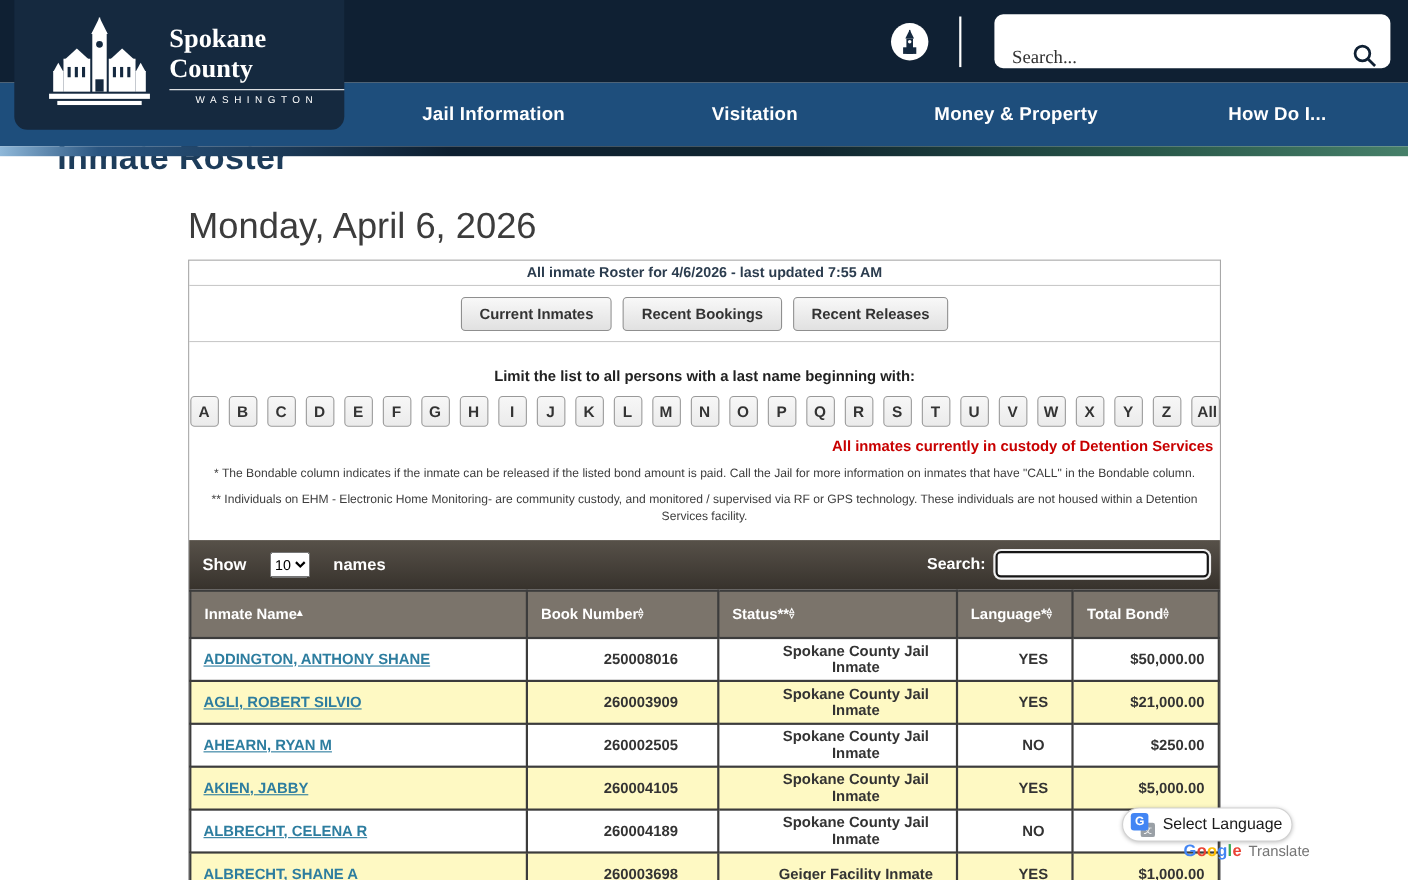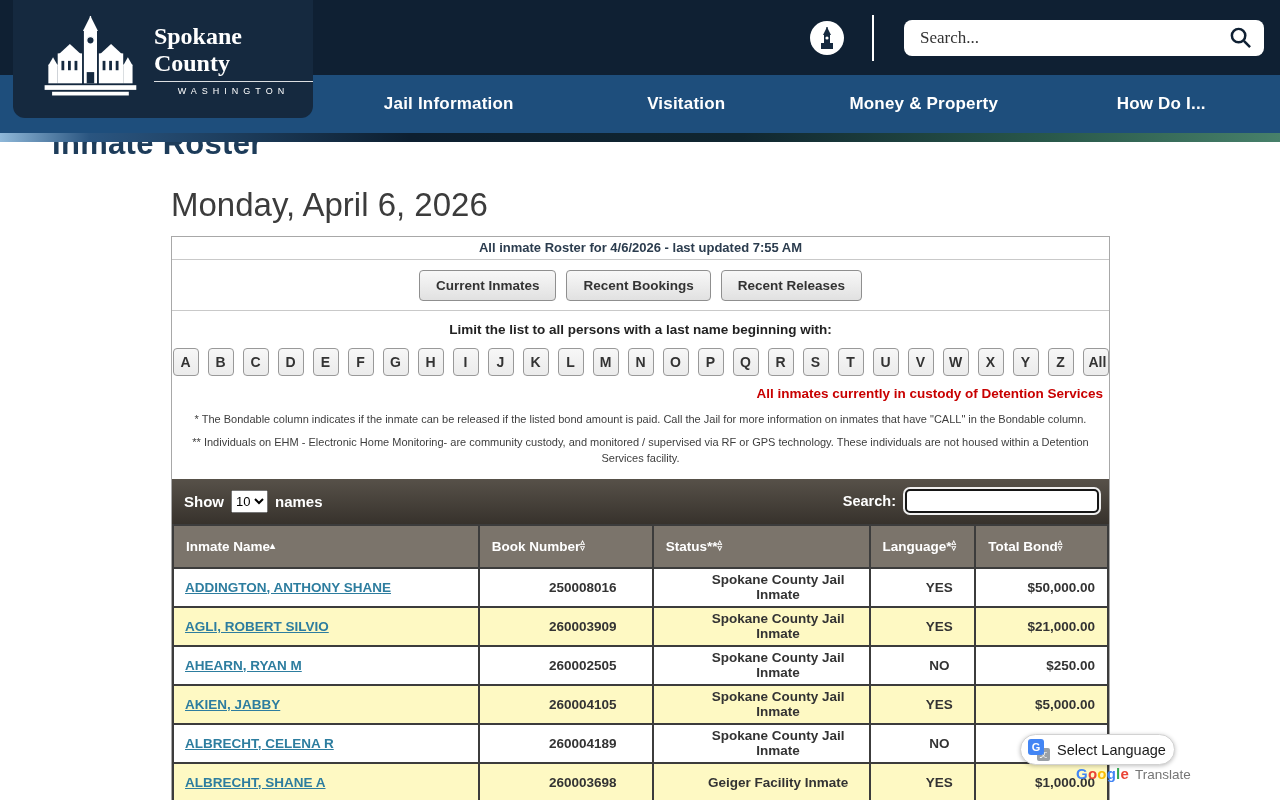--- a/index.html
+++ b/index.html
@@ -10,22 +10,22 @@
   .page-title { position:absolute; top:126px; left:52px; font-size:31px; font-weight:bold;
                 color:#1d3c5a; z-index:1; letter-spacing:0.3px; }
 
   
   .site-header { position:relative; z-index:5; }
   .top-bar { height:75px; background:#0f2033; position:relative; }
   .utility { position:absolute; left:810px; top:0; height:75px; display:flex; align-items:center; }
   .seal-icon { width:34px; height:34px; border-radius:50%; background:#fff; display:flex;
                align-items:center; justify-content:center; margin-right:28px; cursor:pointer; }
   .divider { width:2px; height:46px; background:#fff; margin-right:30px; }
-  .search-box { width:360px; height:36px; background:#fff; border-radius:8px; display:flex;
-                align-items:center; padding:0 12px 0 16px; }
+  .search-box { width:360px; height:49px; background:#fff; border-radius:8px; display:flex;
+                align-items:flex-end; padding:0 12px 0 16px; }
   .search-box input { flex:1; border:none; outline:none; font-size:17px; color:#444;
                       font-family:"Liberation Serif", serif; background:transparent; }
   .search-box input::placeholder { color:#333; }
   .mag-btn { background:none; border:none; cursor:pointer; display:flex; align-items:center; }
 
   .nav-bar { height:58px; background:#1e4e7c; display:flex; align-items:center; padding-left:330px; }
   .nav-item { flex:1; text-align:center; color:#fff; font-weight:bold; font-size:17px;
               cursor:pointer; letter-spacing:0.2px; }
   .accent-strip { height:9px;
     background:linear-gradient(to right,#8fb8d9 0%,#2a5580 7%,#0d1f30 32%,#102630 58%,#29584a 82%,#47806a 100%); }
@@ -45,32 +45,32 @@
   .roster { margin-left:171px; width:939px; border:1px solid #a8a8a8; background:#fff; }
   .caption-row { height:23px; line-height:22px; text-align:center; font-size:13px; font-weight:bold;
                  color:#2b3c4e; border-bottom:1px solid #c9c9c9; }
   .view-buttons { height:51px; display:flex; justify-content:center; align-items:center; gap:10px;
                   border-bottom:1px solid #c9c9c9; }
   .ui-btn { background:linear-gradient(#f8f8f8,#e1e1e1); border:1px solid #8f8f8f; border-radius:4px;
             font-family:"Liberation Sans", sans-serif; font-size:13.5px; font-weight:bold; color:#333;
             padding:7px 16px; cursor:pointer; }
 
   .filter-section { padding:8px 6px 6px; }
-  .filter-label { text-align:center; font-size:13.5px; font-weight:bold; color:#222; margin-top:3px; }
+  .filter-label { text-align:center; font-size:13.5px; font-weight:bold; color:#222; margin-top:15px; }
   .alphabet { display:flex; justify-content:center; gap:9px; margin:11px 0 10px; }
   .letter-btn { min-width:26px; height:28px; padding:0 5px; background:linear-gradient(#f7f7f7,#ebebeb);
                 border:1px solid #999; border-radius:4px; font-weight:bold; font-size:14px; color:#333;
                 cursor:pointer; font-family:"Liberation Sans", sans-serif; }
   .notice { text-align:right; color:#c80000; font-weight:bold; font-size:13.5px; margin:4px 0 10px; }
   .footnote { text-align:center; font-size:11px; font-weight:normal; color:#3d3d3d; line-height:1.5;
               margin-bottom:6px; padding:0 4px; }
 
   .toolbar { height:45px; background:linear-gradient(#575149,#37322c); display:flex; align-items:center;
              justify-content:space-between; padding:0 10px 0 12px; }
-  .show-group { display:flex; align-items:center; gap:7px; color:#fff; font-weight:bold; font-size:15px; }
+  .show-group { display:flex; align-items:center; gap:21px; color:#fff; font-weight:bold; font-size:15px; }
   .show-group select { height:23px; font-size:13px; font-family:"Liberation Sans", sans-serif; }
   .search-group { display:flex; align-items:center; gap:9px; color:#fff; font-weight:bold; font-size:14.5px; }
   .table-search { width:194px; height:24px; border:2px solid #161616; border-radius:5px;
                   box-shadow:0 0 0 2px #efefef; outline:none; padding:0 6px; font-size:13px; }
 
   table { width:100%; border-collapse:collapse; border:2px solid #3c3c3c; table-layout:fixed; }
   th { background:#7b746b; color:#fff; font-size:13.5px; height:43px; border:2px solid #3c3c3c;
        padding:0 8px 0 12px; cursor:pointer; }
   .th-inner { display:flex; align-items:center; }
   .sort-asc { font-size:10px; line-height:1; }

